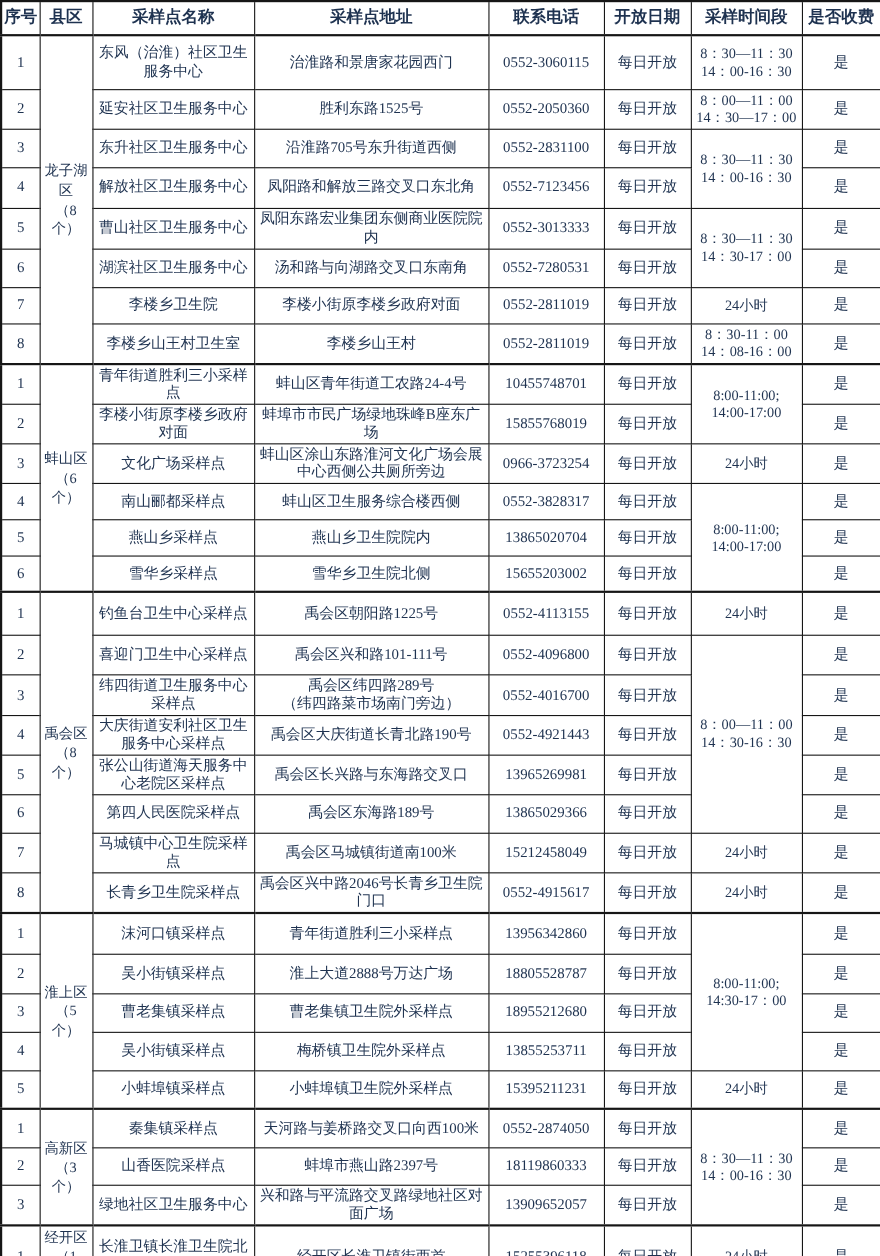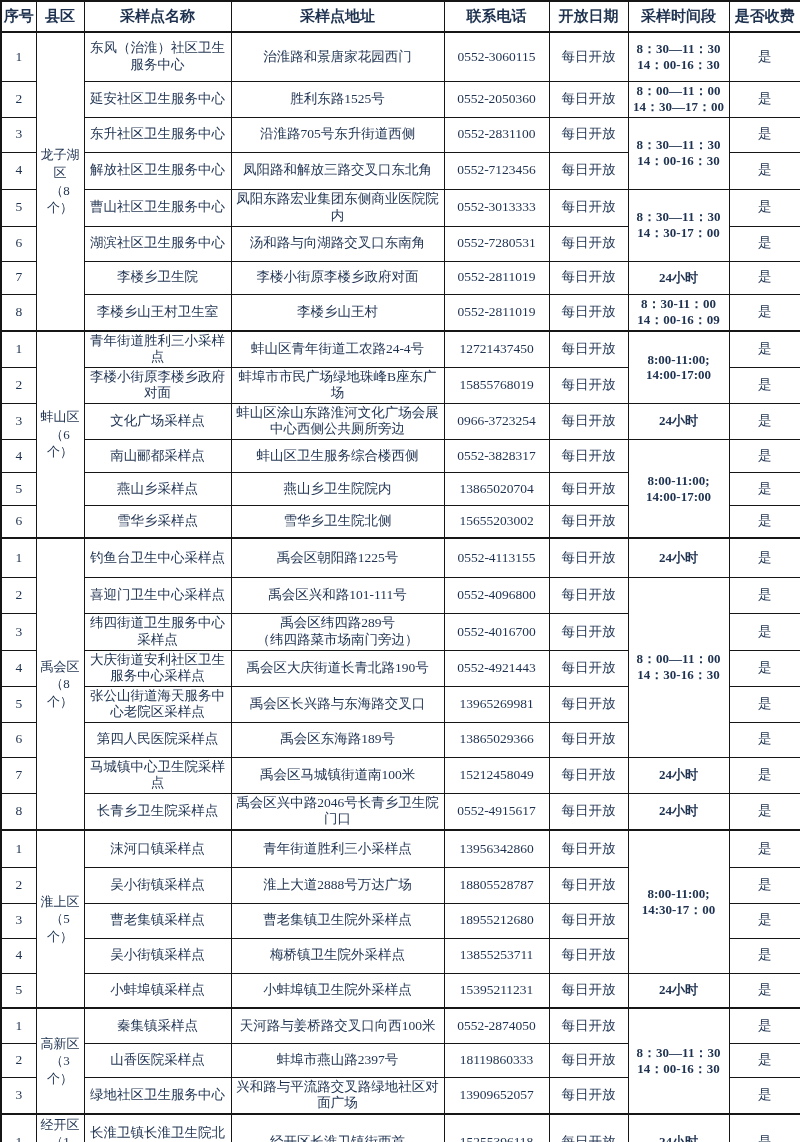--- a/index.html
+++ b/index.html
@@ -7,21 +7,21 @@
   table{border-collapse:collapse;table-layout:fixed;width:800px;
         font-family:"Liberation Serif","DejaVu Serif",serif;color:#1e3250;
         border:2px solid #161616;}
   th,td{border:1px solid #161616;text-align:center;vertical-align:middle;
         padding:1px 3px;font-size:13.5px;line-height:1.22;white-space:pre-line;
         overflow:hidden;box-sizing:border-box;}
   th{font-size:15px;font-weight:bold;height:31px;border-bottom:2px solid #161616;padding:2px 1px;}
   tr.sec-start td{border-top:2px solid #161616;}
   td.c-district{font-size:13px;padding:1px 4px;line-height:1.35;}
   td.c-no{font-size:13.5px;}
-  td.c-time{font-size:13px;font-weight:bold;}
+  td.c-time{font-size:13px;}
   td.c-name,td.c-addr{text-align:left;text-align:center;}
 </style>
 </head>
 <body>
 
 <div class="page">
   <table>
     <colgroup>
       <col style="width:35px">
         <col style="width:48px">
@@ -113,30 +113,30 @@
           <td class="c-time">24小时</td>
           <td class="c-fee">是</td>
         </tr>
         <tr style="height: 37px;">
           <td class="c-no">8</td>
           <td class="c-name">李楼乡山王村卫生室</td>
           <td class="c-addr">李楼乡山王村</td>
           <td class="c-phone">0552-2811019</td>
           <td class="c-open">每日开放</td>
           <td class="c-time">8：30-11：00
-14：00-16：09</td>
+14：08-16：00</td>
           <td class="c-fee">是</td>
         </tr>
         <tr class="sec-start" style="height: 34px;">
           <td class="c-no">1</td>
           <td class="c-district" rowspan="6">蚌山区
 （6个）</td>
           <td class="c-name">青年街道胜利三小采样点</td>
           <td class="c-addr">蚌山区青年街道工农路24-4号</td>
-          <td class="c-phone">12721437450</td>
+          <td class="c-phone">10455748701</td>
           <td class="c-open">每日开放</td>
           <td class="c-time" rowspan="2">8:00-11:00;
 14:00-17:00</td>
           <td class="c-fee">是</td>
         </tr>
         <tr style="height: 34px;">
           <td class="c-no">2</td>
           <td class="c-name">李楼小街原李楼乡政府对面</td>
           <td class="c-addr">蚌埠市市民广场绿地珠峰B座东广场</td>
           <td class="c-phone">15855768019</td>

